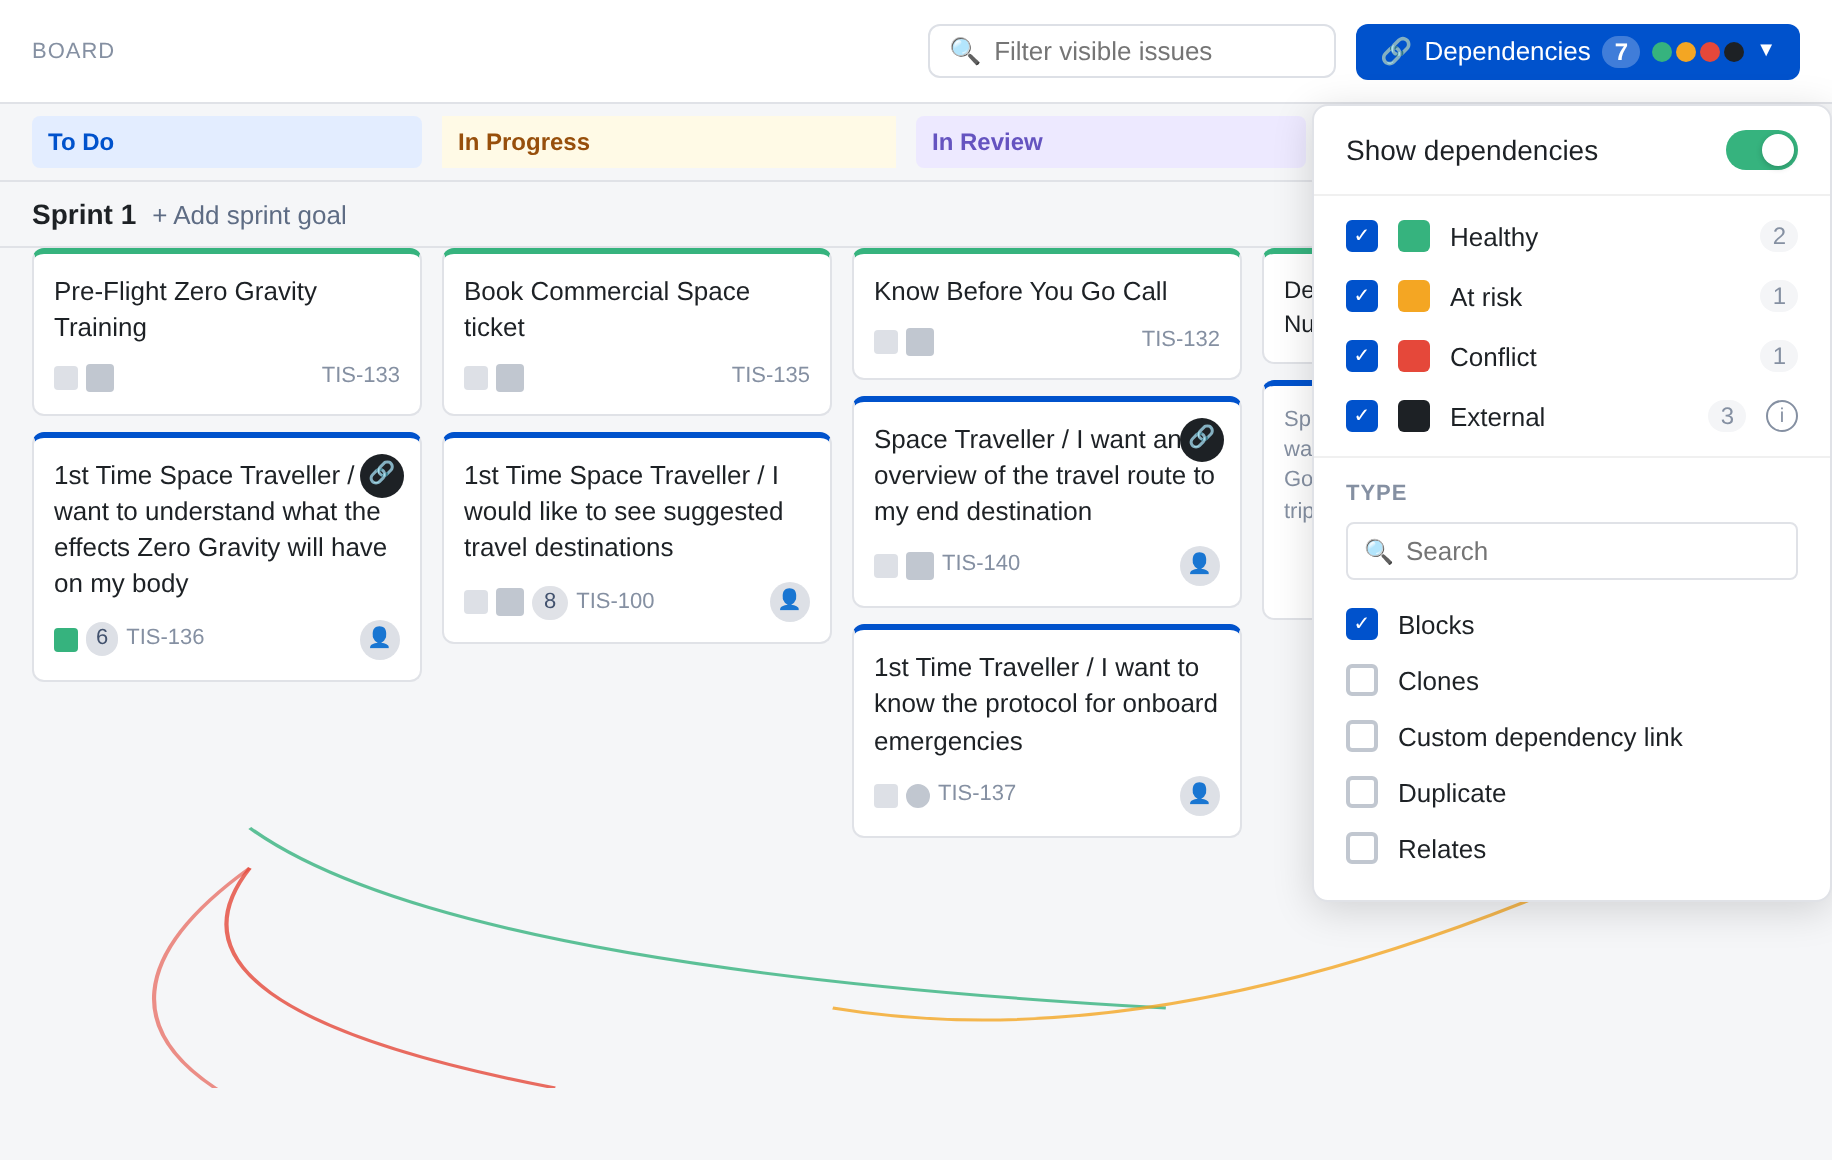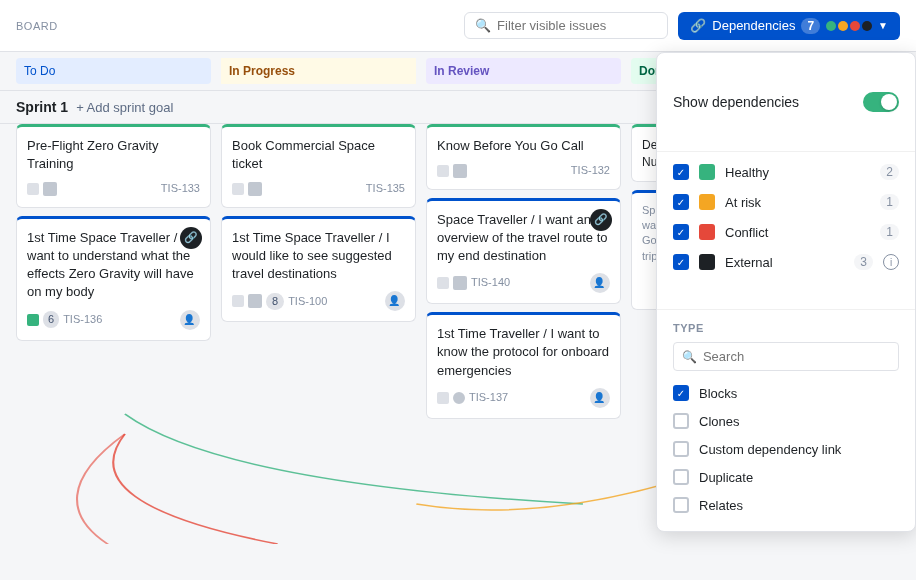--- a/index.html
+++ b/index.html
@@ -225,21 +225,20 @@
       border: 1px solid #e0e2e7;
       border-radius: 8px;
       box-shadow: 0 4px 20px rgba(0,0,0,0.15);
       z-index: 100;
       padding: 0;
       overflow: hidden;
     }
 
     .panel-section {
       padding: 12px 16px;
-      margin-top: 27px;
     }
     .panel-section + .panel-section {
       border-top: 1px solid #f0f0f0;
     }
 
     .show-dep-row {
       display: flex;
       align-items: center;
       justify-content: space-between;
     }
@@ -401,22 +400,22 @@
         <div class="dot" style="background:#f4a623"></div>
         <div class="dot" style="background:#e5483a"></div>
         <div class="dot" style="background:#1d2125"></div>
       </div>
       <span class="chevron-down">▼</span>
     </button>
   </div>
 </div>
 
 <div style="background:#f5f6f8; padding:6px 16px; display:flex; gap:10px; border-bottom:1px solid #e0e2e7;">
-  <div style="width:195px;height:26px;background:#e3edff;border-radius:4px;display:flex;align-items:center;padding:0 8px;font-size:12px;font-weight:400;color:#0052cc;">To Do</div>
-  <div style="width:195px;height:26px;background:#fffae6;border-radius:0;display:flex;align-items:center;padding:0 8px;font-size:12px;font-weight:600;color:#974f0c;">In Progress</div>
+  <div style="width:195px;height:26px;background:#e3edff;border-radius:4px;display:flex;align-items:center;padding:0 8px;font-size:12px;font-weight:700;color:#0052cc;">To Do</div>
+  <div style="width:227px;height:26px;background:#fffae6;border-radius:0;display:flex;align-items:center;padding:0 8px;font-size:12px;font-weight:600;color:#974f0c;">In Progress</div>
   <div style="width:195px;height:26px;background:#ede9ff;border-radius:4px;display:flex;align-items:center;padding:0 8px;font-size:12px;font-weight:600;color:#6554c0;">In Review</div>
   <div style="width:195px;height:26px;background:#e3fcef;border-radius:4px;display:flex;align-items:center;padding:0 8px;font-size:12px;font-weight:600;color:#006644;">Done</div>
 </div>
 
 <div class="sprint-bar">
   <span class="sprint-name">Sprint 1</span>
   <span class="add-goal">+ Add sprint goal</span>
 </div>
 
 <div class="board-area">

